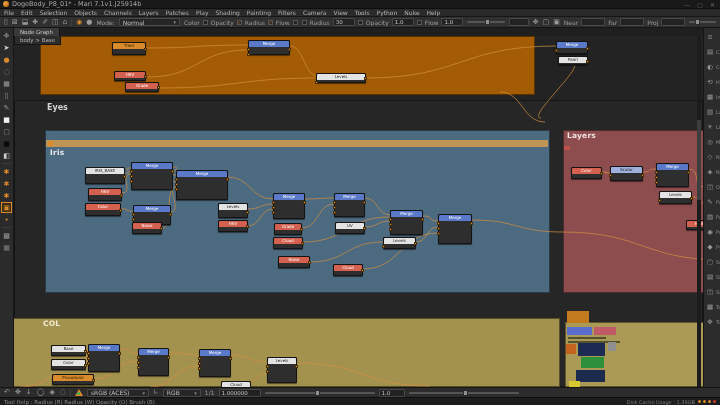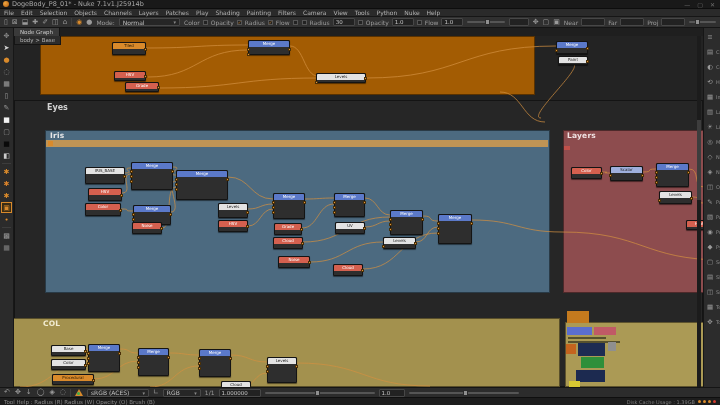--- a/index.html
+++ b/index.html
@@ -96,21 +96,21 @@
   .statusbar .right { margin-left:auto; display:flex; align-items:center; gap:3px; }
   .light { width:3px; height:3px; border-radius:50%; display:inline-block; }
 </style>
 </head>
 <body>
 
 <div class="app">
 
   <div class="titlebar">
     <span class="appicon"></span>
-    <span class="wtitle">DogeBody_P8_01* - Nuke 7.1v1.J25914b</span>
+    <span class="wtitle">DogeBody_P8_01* - Mari 7.1v1.J25914b</span>
     <span class="wctrls">
       <span>—</span>
       <span>▢</span>
       <span>✕</span>
     </span>
   </div>
 
   <div class="menubar" id="menubar">
       <span class="menu-item">File</span>
       <span class="menu-item">Edit</span>
@@ -222,21 +222,21 @@
       </div>
       <div class="canvas" id="canvas">
         <span class="crumb">body &gt; Base</span>
         <span class="eyes-label" id="eyes-label" style="left: 33px; top: 67px;">Eyes</span>
         <span class="vscroll" id="vscroll" style="left:683px;top:0;width:4px;height:351px;">
           <span class="handle" style="top:84px;height:80px;"></span>
         </span>
       <div class="backdrop" style="left: 0px; top: 64px; width: 689px; height: 287px; background: rgb(38, 38, 38);"></div>
           <div class="backdrop" style="left: 26px; top: 0px; width: 495px; height: 59px; background: rgb(163, 92, 3);"></div>
           <div class="backdrop" style="left: 31px; top: 94px; width: 505px; height: 163px; background: rgb(76, 106, 128);"></div>
-          <div class="bd-title" style="left: 36px; top: 95px; color: rgb(232, 232, 232); font-size: 7.5px;">Iris</div>
+          <div class="bd-title" style="left: 36px; top: 112px; color: rgb(232, 232, 232); font-size: 7.5px;">Iris</div>
           <div class="backdrop" style="left: 549px; top: 94px; width: 149px; height: 163px; background: rgb(141, 76, 78);"></div>
           <div class="bd-title" style="left: 553px; top: 95px; color: rgb(240, 226, 226); font-size: 7.5px;">Layers</div>
           <div class="backdrop" style="left: -4px; top: 282px; width: 550px; height: 69px; background: rgb(163, 145, 78);"></div>
           <div class="bd-title" style="left: 29px; top: 283px; color: rgb(242, 236, 210); font-size: 7.5px;">COL</div>
           <div class="backdrop" style="left: 551px; top: 286px; width: 142px; height: 65px; background: rgb(171, 154, 85);"></div>
           <div class="decal" style="left: 32px; top: 104px; width: 502px; height: 7px; background: rgb(191, 148, 85);"></div>
           <div class="decal" style="left: 34px; top: 105px; width: 5px; height: 5px; background: rgb(217, 138, 43);"></div>
           <div class="decal" style="left: 550px; top: 110px; width: 6px; height: 4px; background: rgb(192, 80, 74);"></div>
           <div class="decal" style="left: 553px; top: 275px; width: 22px; height: 12px; background: rgb(196, 122, 30);"></div>
           <div class="decal" style="left: 553px; top: 291px; width: 25px; height: 8px; background: rgb(91, 110, 206);"></div>

